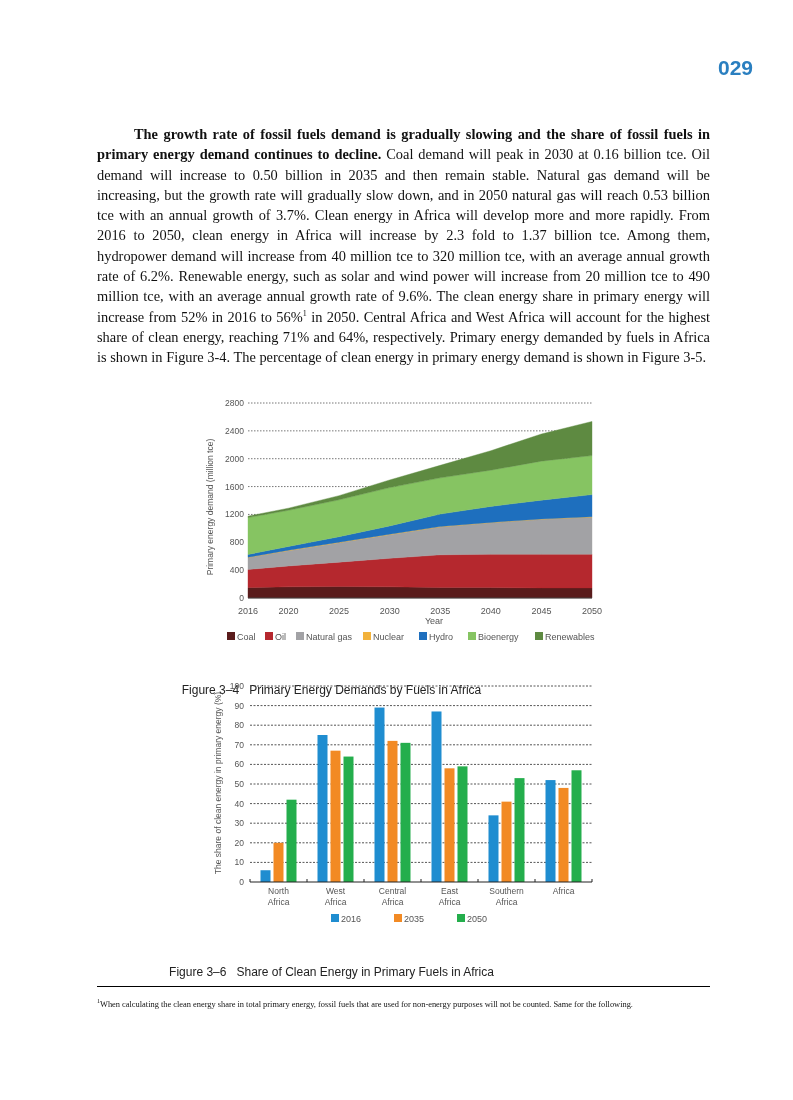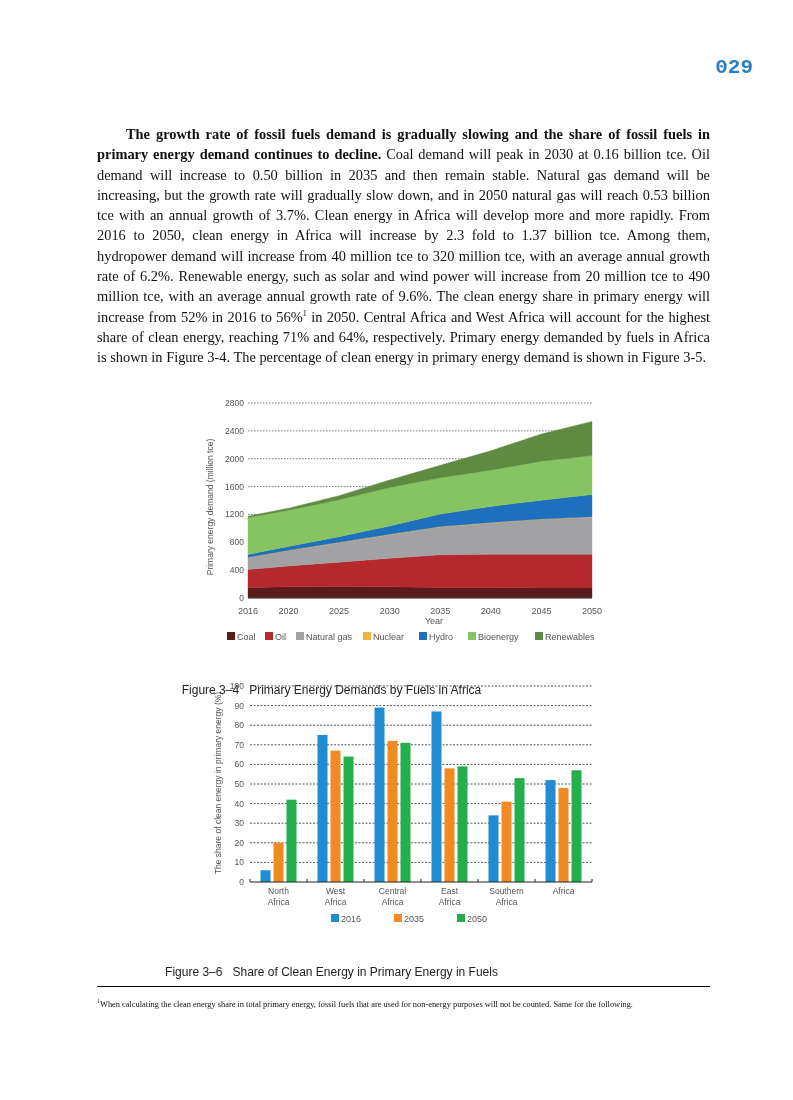--- a/index.html
+++ b/index.html
@@ -1,27 +1,27 @@
 <!DOCTYPE html>
 <html><head>
 <meta charset="utf-8">
 <style>
   html, body { margin: 0; padding: 0; background: #ffffff; }
   body { width: 793px; height: 1100px; position: relative; overflow: hidden; }
   .page-number {
     position: absolute; right: 40px; top: 56px;
-    font-family: Liberation Mono, monospace; font-weight: bold;
+    font-family: Liberation Sans, sans-serif; font-weight: bold;
     font-size: 21px; color: #2a7fc0;
   }
   .body-text {
     position: absolute; left: 97px; top: 124px; width: 613px;
     font-family: "Liberation Serif", serif; font-size: 14.4px; line-height: 20.3px;
     color: #111; text-align: justify; text-indent: 29px; margin: 0;
   }
-  .body-text b { font-weight: bold; }
+  .body-text b { font-weight: bold; margin-left: 8px; }
   .body-text sup { font-size: 8px; line-height: 0; }
   svg text { font-family: "Liberation Sans", sans-serif; }
   .fig { position: absolute; left: 0; }
   .caption {
     position: absolute; width: 663px; text-align: center;
     font-family: "Liberation Sans", sans-serif; font-size: 12px; color: #222;
     left: 0;
     margin-top: 32px;
   }
   .caption .num { margin-right: 10px; }
@@ -199,16 +199,16 @@
       <g>
         <rect x="394" y="914" width="8" height="8" fill="#f28a24"></rect>
         <text x="404" y="922" font-size="9" fill="#555">2035</text>
       </g>
       <g>
         <rect x="457" y="914" width="8" height="8" fill="#24ae4c"></rect>
         <text x="467" y="922" font-size="9" fill="#555">2050</text>
       </g>
     </g>
 </svg>
-<div class="caption" style="top:933px;"><span class="num">Figure 3–6</span><span>Share of Clean Energy in Primary Energy in Fuels</span></div>
+<div class="caption" style="top:933px;"><span class="num">Figure 3–6</span><span>Share of Clean Energy in Primary Fuels in Africa</span></div>
 
 <div class="footnote-rule"></div>
 <div class="footnote"><sup>1</sup><span>When calculating the clean energy share in total primary energy, fossil fuels that are used for non-energy purposes will not be counted. Same for the following.</span></div>
 
 </body></html>

